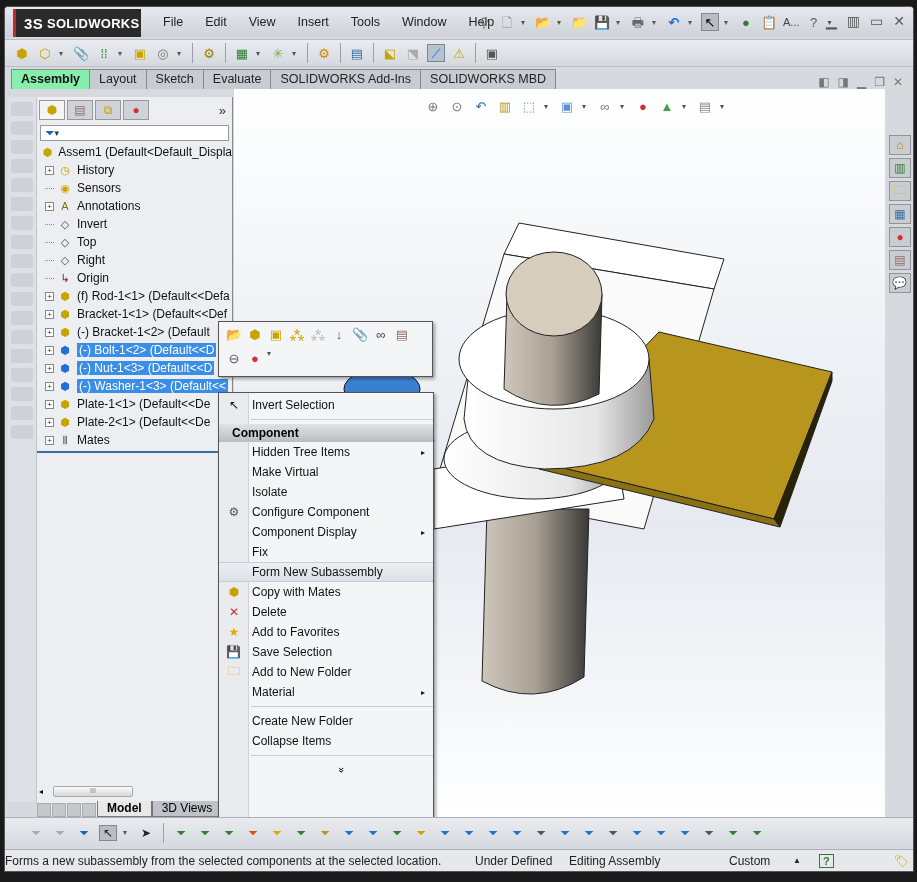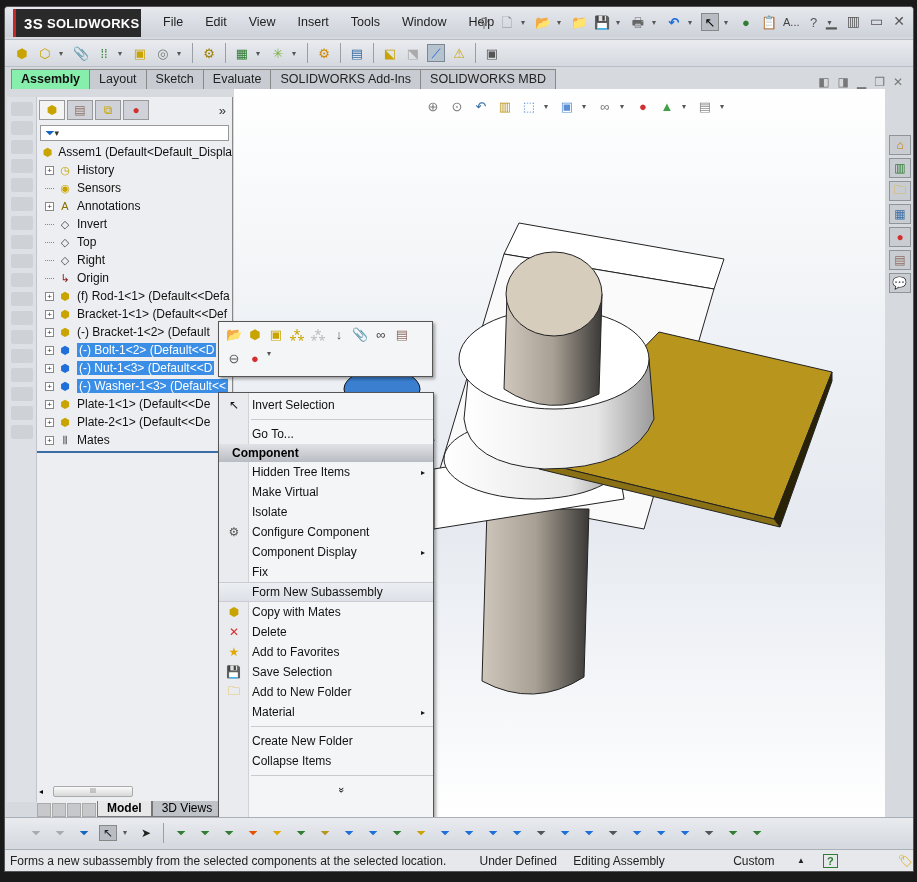--- a/index.html
+++ b/index.html
@@ -54,21 +54,21 @@
 .mi .mico{position:absolute;left:6px;width:18px;text-align:center;font-size:12px}
 .mi .mlbl{position:absolute;left:33px}
 .mi .arrow{position:absolute;right:8px;font-size:8px}
 .mi.hl{background:linear-gradient(#eceef2,#dde1e7);border-top:1px solid #c9ccd2;border-bottom:1px solid #c9ccd2}
 .msep{height:1px;background:#c8cacf;margin:4px 0 4px 32px;position:relative}
 .mhead{height:18px;background:linear-gradient(#e0e2e6,#b9bcc2);font-weight:bold;font-size:12px;padding-left:13px;display:flex;align-items:center;position:relative}
 .more{position:relative;height:20px;text-align:center;font-size:10px;padding-left:30px;line-height:20px}
 .bottom-tb{position:absolute;left:0;top:810px;width:100%;height:30px;background:linear-gradient(#e9ebef,#d5d9df);border-top:1px solid #aab0b8;display:flex;align-items:center;padding-left:22px;gap:6px}
 .ftool{font-size:12px;color:#1565c0;width:18px;text-align:center}
 .status{position:absolute;left:0;top:842px;width:100%;height:22px;background:#e6e8eb;border-top:1px solid #aab0b8;display:flex;align-items:center;font-size:12px;color:#222}
-.status .s1{margin-left:5px;width:470px}
+.status .s1{width:470px}
 .status .s2{width:94px}
 .status .s3{width:160px}
 .status .s4{width:64px}
 </style>
 </head>
 <body>
 
 <div class="win">
 
   <div class="titlebar">
@@ -384,23 +384,20 @@
   </div>
 
   <div class="ctx-menu">
     <div class="gutter"></div>
     <div style="height:2px"></div>
     <div class="mi">
       <span class="mico">↖</span>
       <span class="mlbl">Invert Selection</span>
     </div>
     <div class="msep"></div>
-    <div class="mi">
-      <span class="mlbl">Go To...</span>
-    </div>
     <div class="mhead">Component</div>
     <div id="menu-items">
         <div class="mi">
           <span class="mlbl">Hidden Tree Items</span>
           <span class="arrow">▸</span>
         </div>
         <div class="mi">
           <span class="mlbl">Make Virtual</span>
         </div>
         <div class="mi">

